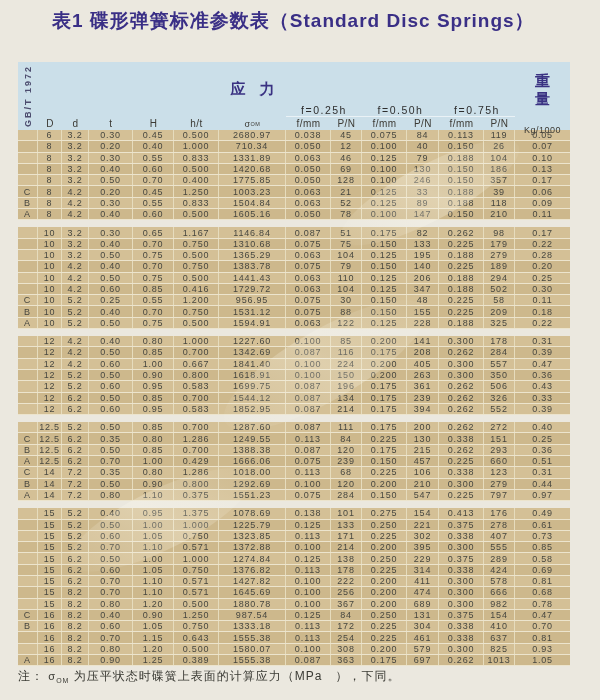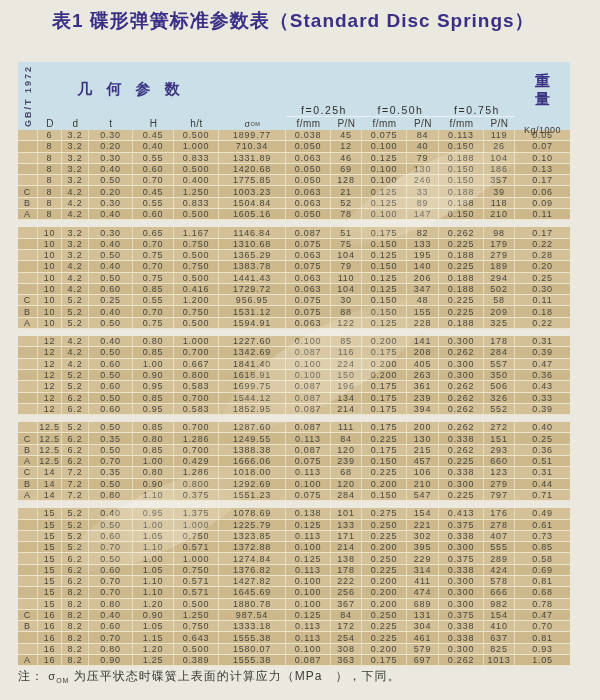--- a/index.html
+++ b/index.html
@@ -83,21 +83,21 @@
 </head>
 <body>
 
 <h1 class="page-title">表1 碟形弹簧标准参数表（Standard Disc Springs）</h1>
 
 <div class="table">
   <div class="thead">
     <div class="hcell h-gbt">
         <span>GB/T 1972</span>
       </div>
-    <div class="hcell h-geo h-group">几 何 参 数</div>
+    <div class="hcell h-stress h-group">应 力</div>
     <div class="hcell h-weight h-group">
       <span class="wline">重</span>
       <span class="wline">量</span>
     </div>
     <div class="hcell h-f h-f025">f=0.25h</div>
     <div class="hcell h-f h-f050">f=0.50h</div>
     <div class="hcell h-f h-f075">f=0.75h</div>
     <div class="hcell h-lab" style="grid-column:2;">D</div>
     <div class="hcell h-lab" style="grid-column:3;">d</div>
     <div class="hcell h-lab" style="grid-column:4;">t</div>
@@ -117,21 +117,21 @@
   </div>
   <div class="tbody" id="tbody">
       <div class="block">
         <div class="row">
           <div class="cell"></div>
           <div class="cell">6</div>
           <div class="cell">3.2</div>
           <div class="cell">0.30</div>
           <div class="cell">0.45</div>
           <div class="cell">0.500</div>
-          <div class="cell">1899.77</div>
+          <div class="cell">2680.97</div>
           <div class="cell">0.038</div>
           <div class="cell">45</div>
           <div class="cell">0.075</div>
           <div class="cell">84</div>
           <div class="cell">0.113</div>
           <div class="cell">119</div>
           <div class="cell">0.05</div>
         </div>
         <div class="row">
           <div class="cell"></div>
@@ -610,21 +610,21 @@
           <div class="cell">0.80</div>
           <div class="cell">1.10</div>
           <div class="cell">0.375</div>
           <div class="cell">1551.23</div>
           <div class="cell">0.075</div>
           <div class="cell">284</div>
           <div class="cell">0.150</div>
           <div class="cell">547</div>
           <div class="cell">0.225</div>
           <div class="cell">797</div>
-          <div class="cell">0.71</div>
+          <div class="cell">0.97</div>
         </div>
       </div>
       <div class="block">
         <div class="row">
           <div class="cell"></div>
           <div class="cell">15</div>
           <div class="cell">5.2</div>
           <div class="cell">0.40</div>
           <div class="cell">0.95</div>
           <div class="cell">1.375</div>

